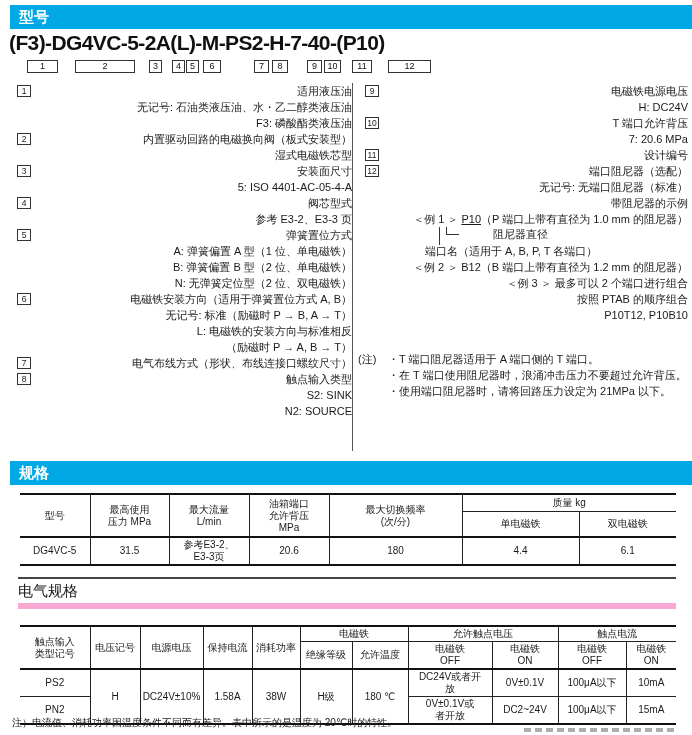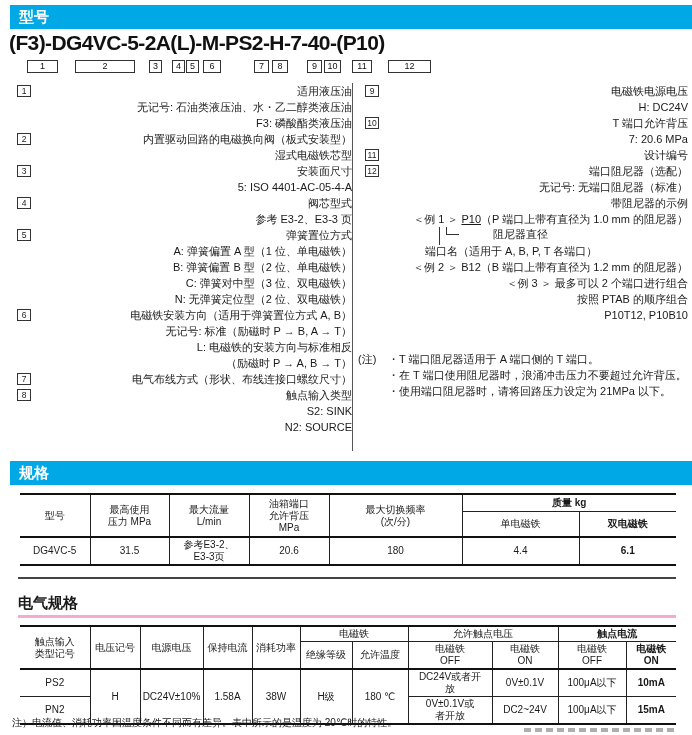--- a/index.html
+++ b/index.html
@@ -43,31 +43,31 @@
   
   .notes{display:flex;font-size:11px;line-height:16px;margin-top:28px;}
   .notes-label{flex:none;width:30px;}
   .note-line{white-space:pre-line;}
 
   
   table{border-collapse:collapse;table-layout:fixed;font-size:10px;text-align:center;
         border-top:2px solid #111;border-bottom:2px solid #111;}
   th,td{border:1px solid #222;font-weight:normal;white-space:pre-line;padding:1px 1px;line-height:12px;}
   .no-l{border-left:0 !important;}
-  .no-r{border-right:0 !important;font-weight:bold;}
+  .no-r{border-right:0 !important;}
   tbody tr:first-child>*{border-top:2px solid #111;}
 
   #spec-table{position:absolute;left:20px;top:493px;width:656px;}
   #spec-table thead tr:first-child{height:17px;}
   #spec-table thead tr:nth-child(2){height:26px;}
   #spec-table tbody tr{height:16px;}
 
   #pre-elec-rule{position:absolute;left:18px;top:577px;width:658px;border-top:2px solid #444;}
-  #elec-title{position:absolute;left:18px;top:582px;width:658px;font-size:15px;font-weight:bold;
-              padding-bottom:2px;border-bottom:3px solid #f9a8d4;margin-top:12px;}
+  #elec-title{position:absolute;left:18px;top:582px;width:658px;font-size:15px;font-weight:normal;
+              padding-bottom:2px;border-bottom:6px solid #f9a8d4;}
 
   #elec-table{position:absolute;left:20px;top:625px;width:656px;}
   #elec-table thead tr:first-child{height:15px;}
   #elec-table thead tr:nth-child(2){height:27px;}
   #elec-table tbody tr{height:21px;}
 
   #footnote{position:absolute;left:12px;top:716px;font-size:10px;}
   #clipped-footer{position:absolute;right:18px;top:728px;width:150px;height:4px;
       background:repeating-linear-gradient(90deg,#9a9a9a 0 7px,transparent 7px 11px);opacity:.8;}
 </style>
@@ -132,21 +132,20 @@
           <div class="exp-line">参考 E3-2、E3-3 页</div>
         </div>
       </div>
 
       <div class="exp-item">
         <span class="numbox">5</span>
         <div class="exp-body">
           <div class="exp-line">弹簧置位方式</div>
           <div class="exp-line">A: 弹簧偏置 A 型（1 位、单电磁铁）</div>
           <div class="exp-line">B: 弹簧偏置 B 型（2 位、单电磁铁）</div>
-          <div class="exp-line">C: 弹簧对中型（3 位、双电磁铁）</div>
           <div class="exp-line">N: 无弹簧定位型（2 位、双电磁铁）</div>
         </div>
       </div>
 
       <div class="exp-item">
         <span class="numbox">6</span>
         <div class="exp-body">
           <div class="exp-line">电磁铁安装方向（适用于弹簧置位方式 A, B）</div>
           <div class="exp-line">无记号: 标准（励磁时 P → B, A → T）</div>
           <div class="exp-line">L: 电磁铁的安装方向与标准相反</div>

